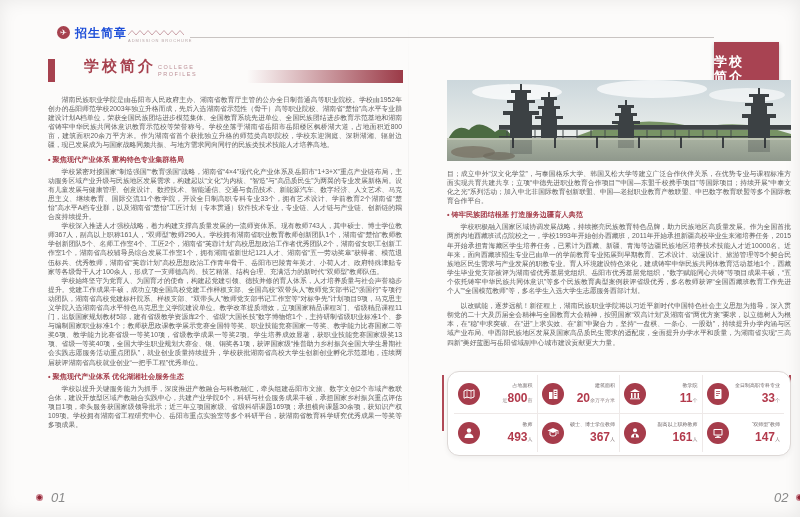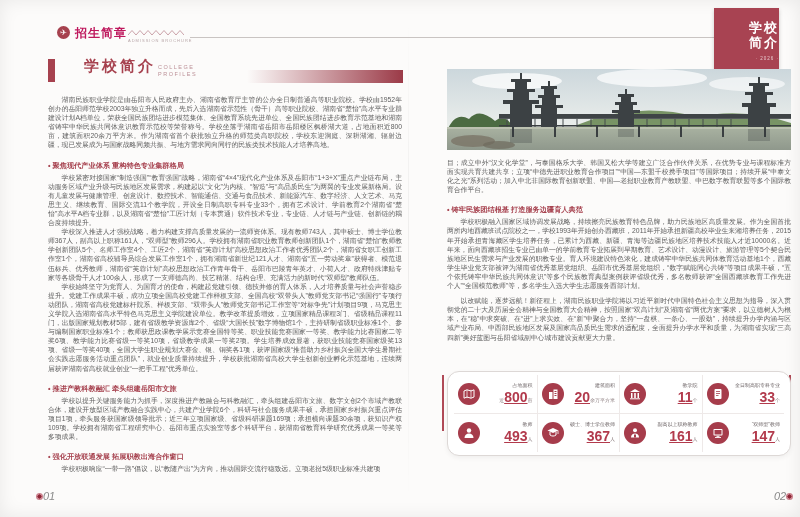--- a/index.html
+++ b/index.html
@@ -2,58 +2,58 @@
 <html><head>
 <meta charset="utf-8">
 <style>
   html,body{margin:0;padding:0;background:#e9e7e4;}
   .canvas{position:relative;width:800px;height:517px;margin:0 auto;background:#fcfbfa;
     font-family:"Liberation Sans","DejaVu Sans",sans-serif;overflow:hidden;
     box-shadow:inset 0 0 18px rgba(0,0,0,.08);}
   
   .hdr-icon{position:absolute;left:57px;top:26px;width:13px;height:13px;border-radius:50%;
     background:#a6414e;color:#fff;font-size:8px;line-height:13px;text-align:center;}
-  .hdr-title{position:absolute;left:75px;top:25px;font-size:12px;font-weight:bold;color:#be185d;letter-spacing:1px;}
+  .hdr-title{position:absolute;left:75px;top:25px;font-size:12px;font-weight:bold;color:#1d4ed8;letter-spacing:1px;}
   .hdr-zigzag{position:absolute;left:128px;top:29px;}
   .hdr-sub{position:absolute;left:128px;top:38px;font-size:4px;color:#b9a7a9;letter-spacing:1px;}
   .hdr-line{position:absolute;left:190px;top:37px;width:524px;height:1px;background:#c9c4c2;}
   
   .side-tab{position:absolute;left:714px;top:8px;width:65px;height:61px;background:#a8ololder;}
-  .side-tab{background:#a84352;color:#fff;text-align:right;box-shadow:0 2px 4px rgba(0,0,0,.2);}
+  .side-tab{background:#a84352;color:#fff;text-align:left;box-shadow:0 2px 4px rgba(0,0,0,.2);margin-top:34px;}
   .tab-zh{font-size:13px;font-weight:bold;letter-spacing:2px;line-height:15px;padding-top:12px;}
   .tab-year{font-size:4.5px;color:#e8c9cd;margin-top:6px;letter-spacing:1px;}
   
   .title-bar{position:absolute;left:48px;top:59px;width:7px;height:23px;background:#a6414e;}
   .title-zh{position:absolute;left:60px;top:57px;font-size:15px;font-weight:bold;color:#a6414e;letter-spacing:3px;margin-left:24px;}
   .title-en{position:absolute;left:158px;top:64px;font-size:5.5px;color:#bb8f96;letter-spacing:1.5px;line-height:7px;}
   .title-grad{position:absolute;left:247px;top:70px;width:156px;height:13px;
     background:linear-gradient(to right,rgba(166,65,78,0),rgba(150,48,62,.95));}
   
   .left-col{position:absolute;left:48px;top:95px;width:354px;height:392px;overflow:hidden;}
-  .right-col{position:absolute;left:447px;top:69px;width:344px;height:404px;}
+  .right-col{position:absolute;left:447px;top:80px;width:344px;height:404px;}
   p.body{margin:0;font-size:6.8px;line-height:9.1px;color:#606060;text-align:justify;text-indent:2em;}
-  .sec-head{margin:11px 0 2px 0;font-size:7.2px;font-weight:bold;color:#a6414e;}
+  .sec-head{margin:5px 0 2px 0;font-size:7.2px;font-weight:bold;color:#a6414e;}
   
   .photo{width:344px;height:81px;display:block;margin-bottom:8px;}
   
   .stats-wrap{position:absolute;left:447px;top:371px;width:344px;}
   .stats-box{border:1px solid #ddd8d6;border-radius:12px;background:#fff;box-shadow:0 2px 5px rgba(0,0,0,.05);padding:3px 6px;}
   .stat-row{display:grid;grid-template-columns:repeat(4,1fr);}
   .stat-row + .stat-row{border-top:1px solid #eee9e8;}
   .stat{display:flex;align-items:center;gap:4px;padding:7px 4px;}
   .stat + .stat{border-left:1px solid #eee9e8;}
   .stat-ic{flex:0 0 22px;width:22px;height:22px;border-radius:50%;background:#a63c4b;
     display:flex;align-items:center;justify-content:center;}
   .stat-tx{flex:1;text-align:right;}
   .stat-label{font-size:5px;color:#6b6264;white-space:nowrap;overflow:hidden;}
-  .stat-val .big{font-size:14px;font-weight:bold;color:#b23a4c;text-decoration:underline;}
+  .stat-val .big{font-size:12px;font-weight:bold;color:#b23a4c;}
   .stat-val .sm{font-size:5px;color:#8a7b7d;}
   .edge-rule{position:absolute;top:375px;width:2px;height:56px;background:#b04a57;}
   
-  .pageno{position:absolute;top:490px;font-size:11px;font-style:italic;color:#8a8a8a;display:flex;align-items:center;gap:0;}
+  .pageno{position:absolute;top:490px;font-size:13px;font-style:italic;color:#8a8a8a;display:flex;align-items:center;gap:8px;}
   .pn-dot{width:7px;height:7px;border-radius:50%;background:radial-gradient(circle at 50% 50%,#8e2535 0 40%,#c9808c 41% 100%);}
   .spread-shadow{position:absolute;left:408px;top:20px;width:1px;height:480px;background:linear-gradient(to bottom,rgba(0,0,0,0),rgba(0,0,0,.06),rgba(0,0,0,0));}
 </style>
 </head>
 <body>
 
 <div class="canvas">
 
   <div class="spread-shadow"></div>
 
@@ -88,26 +88,22 @@
       <div class="sec-head">• 聚焦现代产业体系 重构特色专业集群格局</div>
       <p class="body">学校紧密对接国家“制造强国”“教育强国”战略，湖南省“4×4”现代化产业体系及岳阳市“1+3+X”重点产业链布局，主动服务区域产业升级与民族地区发展需求，构建起以“文化”为内核、“智造”与“高品质民生”为两翼的专业发展新格局。设有儿童发展与健康管理、创意设计、数控技术、智能通信、交通与食品技术、新能源汽车、数字经济、人文艺术、马克思主义、继续教育、国际交流11个教学院，开设全日制高职专科专业33个，拥有艺术设计、学前教育2个湖南省“楚怡”高水平A档专业群，以及湖南省“楚怡”工匠计划（专本贯通）软件技术专业，专业链、人才链与产业链、创新链的耦合度持续提升。</p>
     </div>
     <div>
       <p class="body">学校深入推进人才强校战略，着力构建支撑高质量发展的一流师资体系。现有教师743人，其中硕士、博士学位教师367人，副高以上职称161人，“双师型”教师296人。学校拥有湖南省职业教育教师创新团队1个，湖南省“楚怡”教师教学创新团队5个、名师工作室4个、工匠2个，湖南省“芙蓉计划”高校思想政治工作者优秀团队2个，湖南省女职工创新工作室1个，湖南省高校辅导员综合发展工作室1个，拥有湖南省新世纪121人才、湖南省“五一劳动奖章”获得者、模范退伍标兵、优秀教师，湖南省“芙蓉计划”高校思想政治工作青年骨干、岳阳市巴陵青年英才、小荷人才、政府特殊津贴专家等各级骨干人才100余人，形成了一支师德高尚、技艺精湛、结构合理、充满活力的新时代“双师型”教师队伍。</p>
     </div>
     <div>
       <p class="body">学校始终坚守为党育人、为国育才的使命，构建起党建引领、德技并修的育人体系，人才培养质量与社会声誉稳步提升。党建工作成果丰硕，成功立项全国高校党建工作样板支部、全国高校“双带头人”教师党支部书记“强国行”专项行动团队，湖南省高校党建标杆院系、样板支部、“双带头人”教师党支部书记工作室等“对标争先”计划项目9项，马克思主义学院入选湖南省高水平特色马克思主义学院建设单位。教学改革提质增效，立项国家精品课程3门、省级精品课程11门，出版国家规划教材5部，建有省级教学资源库2个、省级“大国长技”数字博物馆1个，主持研制省级职业标准1个、参与编制国家职业标准1个；教师获思政课教学展示竞赛全国特等奖、职业技能竞赛国家一等奖、教学能力比赛国家二等奖6项、教学能力比赛省级一等奖10项，省级教学成果一等奖2项。学生培养成效显著，获职业技能竞赛国家级奖13项、省级一等奖40项，全国大学生职业规划大赛金、银、铜奖各1项，获评国家级“推普助力乡村振兴全国大学生暑期社会实践志愿服务活动重点团队”，就业创业质量持续提升，学校获批湖南省高校大学生创新创业孵化示范基地，连续两届获评湖南省高校就业创业“一把手工程”优秀单位。</p>
     </div>
     <div>
-      <div class="sec-head">• 推进产教科教融汇 牵头组建岳阳市文旅</div>
+      <div class="sec-head">• 聚焦现代产业体系 优化湖湘社会服务生态</div>
       <p class="body">学校以提升关键服务能力为抓手，深度推进产教融合与科教融汇，牵头组建岳阳市文旅、数字文创2个市域产教联合体，建设开放型区域产教融合实践中心，共建产业学院6个，科研与社会服务成果丰硕，承担国家乡村振兴重点评估项目1项，牵头服务获国家级领导批示；近三年立项国家级、省级科研课题169项；承担横向课题30余项，获知识产权109项。学校拥有湖南省工程研究中心、岳阳市重点实验室等多个科研平台，获湖南省教育科学研究优秀成果一等奖等多项成果。</p>
-    </div>
-    <div>
-      <div class="sec-head">• 强化开放联通发展 拓展职教出海合作窗口</div>
-      <p class="body">学校积极响应“一带一路”倡议，以“教随产出”为方向，推动国际交流行稳致远。立项老挝5级职业标准共建项</p>
     </div>
   </div>
 
   <div class="right-col">
     <svg class="photo" viewBox="0 0 344 81" preserveAspectRatio="none">
       <defs>
         <linearGradient id="sk" x1="0" y1="0" x2="0" y2="1">
           <stop offset="0" stop-color="#ccd7dc"></stop>
             <stop offset="1" stop-color="#ecefec"></stop>
         </linearGradient>

